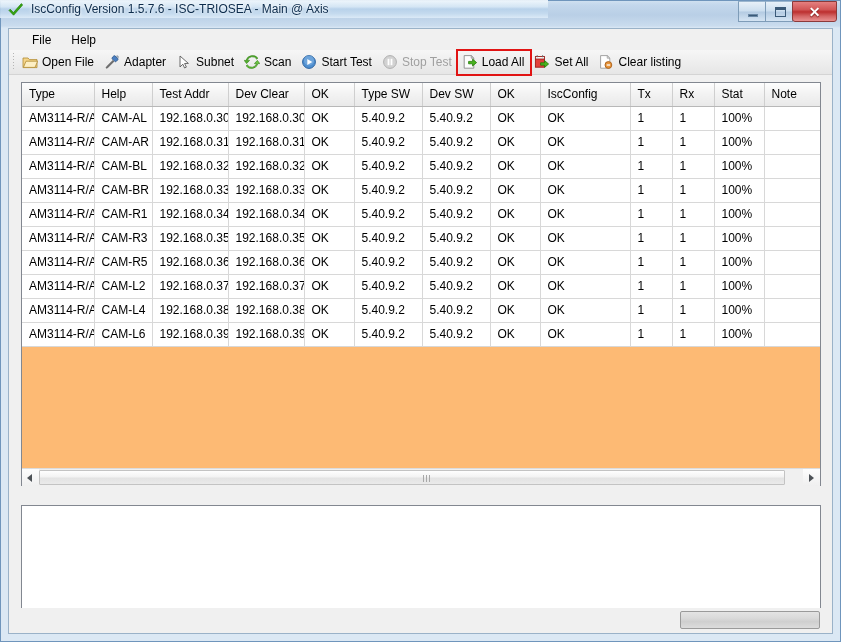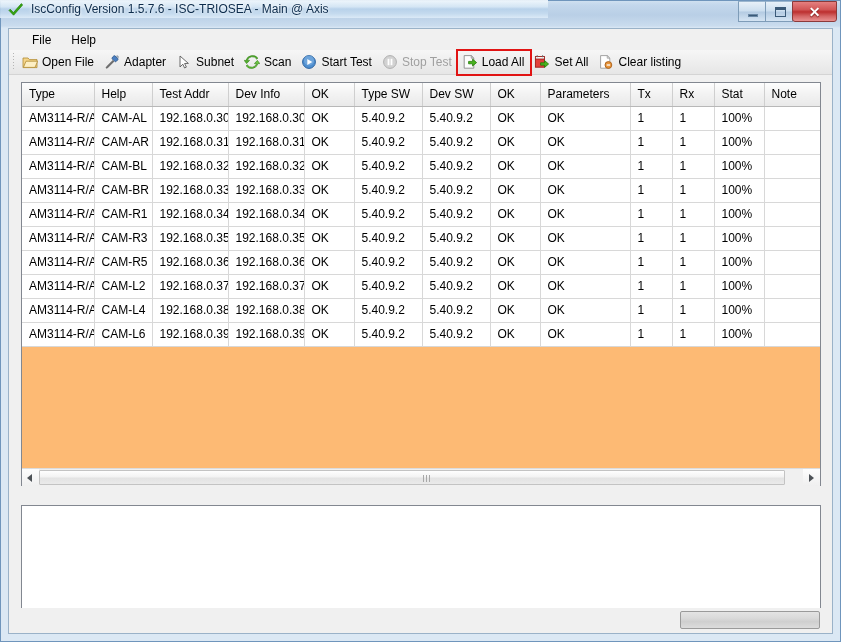--- a/index.html
+++ b/index.html
@@ -542,26 +542,26 @@
               <col style="width: 42px;">
               <col style="width: 42px;">
               <col style="width: 50px;">
               <col style="width: 56px;">
             </colgroup>
           <thead>
             <tr id="grid-header-row">
                 <th>Type</th>
                 <th>Help</th>
                 <th>Test Addr</th>
-                <th>Dev Info</th>
+                <th>Dev Clear</th>
                 <th>OK</th>
                 <th>Type SW</th>
                 <th>Dev SW</th>
                 <th>OK</th>
-                <th>Parameters</th>
+                <th>IscConfig</th>
                 <th>Tx</th>
                 <th>Rx</th>
                 <th>Stat</th>
                 <th>Note</th>
               </tr>
           </thead>
           <tbody id="grid-body">
               <tr>
                 <td>AM3114-R/A</td>
                 <td>CAM-AL</td>

